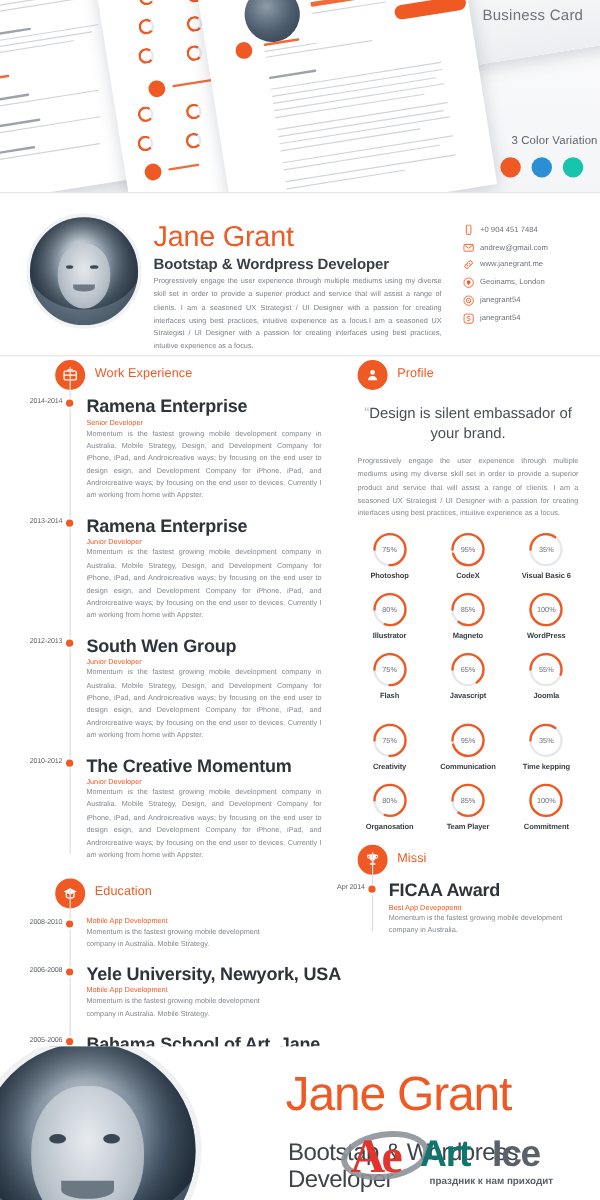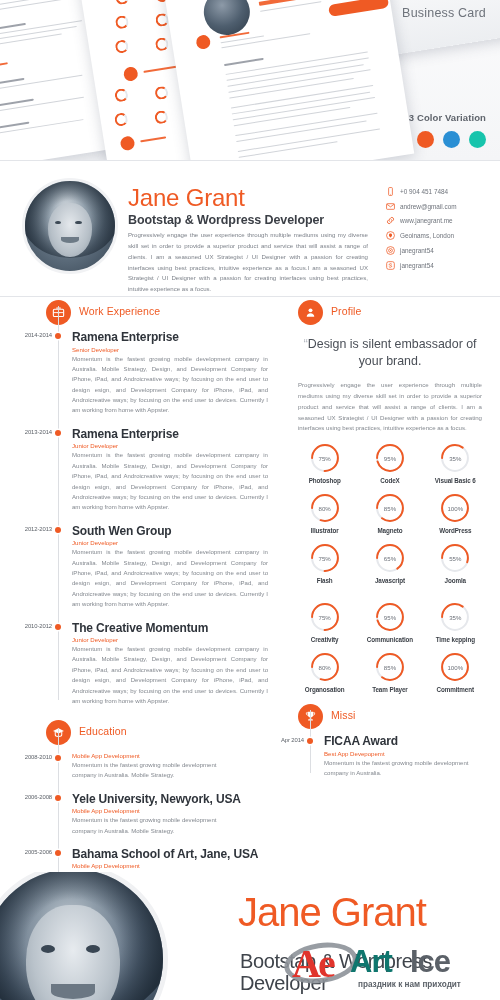--- a/index.html
+++ b/index.html
@@ -37,22 +37,22 @@
                background:#ef5a24; }
   .mock-photo { position:absolute; width:46px;height:46px;border-radius:50%;
                 background:radial-gradient(circle at 42% 34%, #8d9aa8 0%, #4e5e6e 52%, #2d3a47 100%); }
   .mock-pill { position:absolute; width:60px;height:12px;border-radius:6px;background:#ef5a24; }
 
   .preview-label {
     position:absolute; right:14px; top:6px;
     font-size:12.5px; color:#6e737b; letter-spacing:.2px;
   }
   .variation-label {
-    position:absolute; right:14px; top:112px;
-    font-size:9.5px; color:#5f646c; letter-spacing:.1px;font-weight:bold;
+    position:absolute; right:2px; top:112px;
+    font-size:9.5px; color:#5f646c; letter-spacing:.1px;
   }
   .swatches { position:absolute; right:14px; top:131px; display:flex; gap:9px; }
   .swatch { width:17px;height:17px;border-radius:50%; }
 
   
   .sep { position:absolute; left:0; width:500px; height:1px; background:#e3e5e9; }
 
   
   .res-header { position:absolute; left:0; top:168px; width:500px; height:130px; }
   .avatar {
@@ -105,21 +105,21 @@
   .tl:before { content:""; position:absolute; left:0; top:-24px; bottom:6px;
                width:1px; background:#dcdee2; }
   .tl-item { position:relative; margin-bottom:11px; }
   .tl-item:before {
     content:""; position:absolute; left:-17.5px; top:3.4px;
     width:6px;height:6px;border-radius:50%; background:#ef5a24;
     box-shadow:0 0 0 1.6px #fff;
   }
   .tl-date { position:absolute; left:-68px; top:2.4px; width:48px;
     text-align:right; font-size:5.9px; color:#5e636a; letter-spacing:-.1px; }
-  .tl-title { font-size:12px; color:#2f343b; font-weight:bold; letter-spacing:-.15px; }
+  .tl-title { font-size:15px; color:#2f343b; font-weight:bold; letter-spacing:-.15px; }
   .tl-sub   { font-size:6.1px; color:#ef5a24; margin-top:1.5px; }
   .tl-desc  { font-size:6.05px; line-height:1.72; color:#83888f; margin-top:1px;
               text-align:justify; width:196px; }
   .tl-desc.short { width:170px; text-align:left; }
 
   
   .quote { margin:6px 18px 0 46px; font-size:12.4px; line-height:1.3;
            color:#4a4f57; text-align:center; }
   .quote .qm { color:#b9bdc4; font-size:13px; vertical-align:top; }
   .prof-text { margin:11px 18px 0 46px; font-size:6.1px; line-height:1.78;

